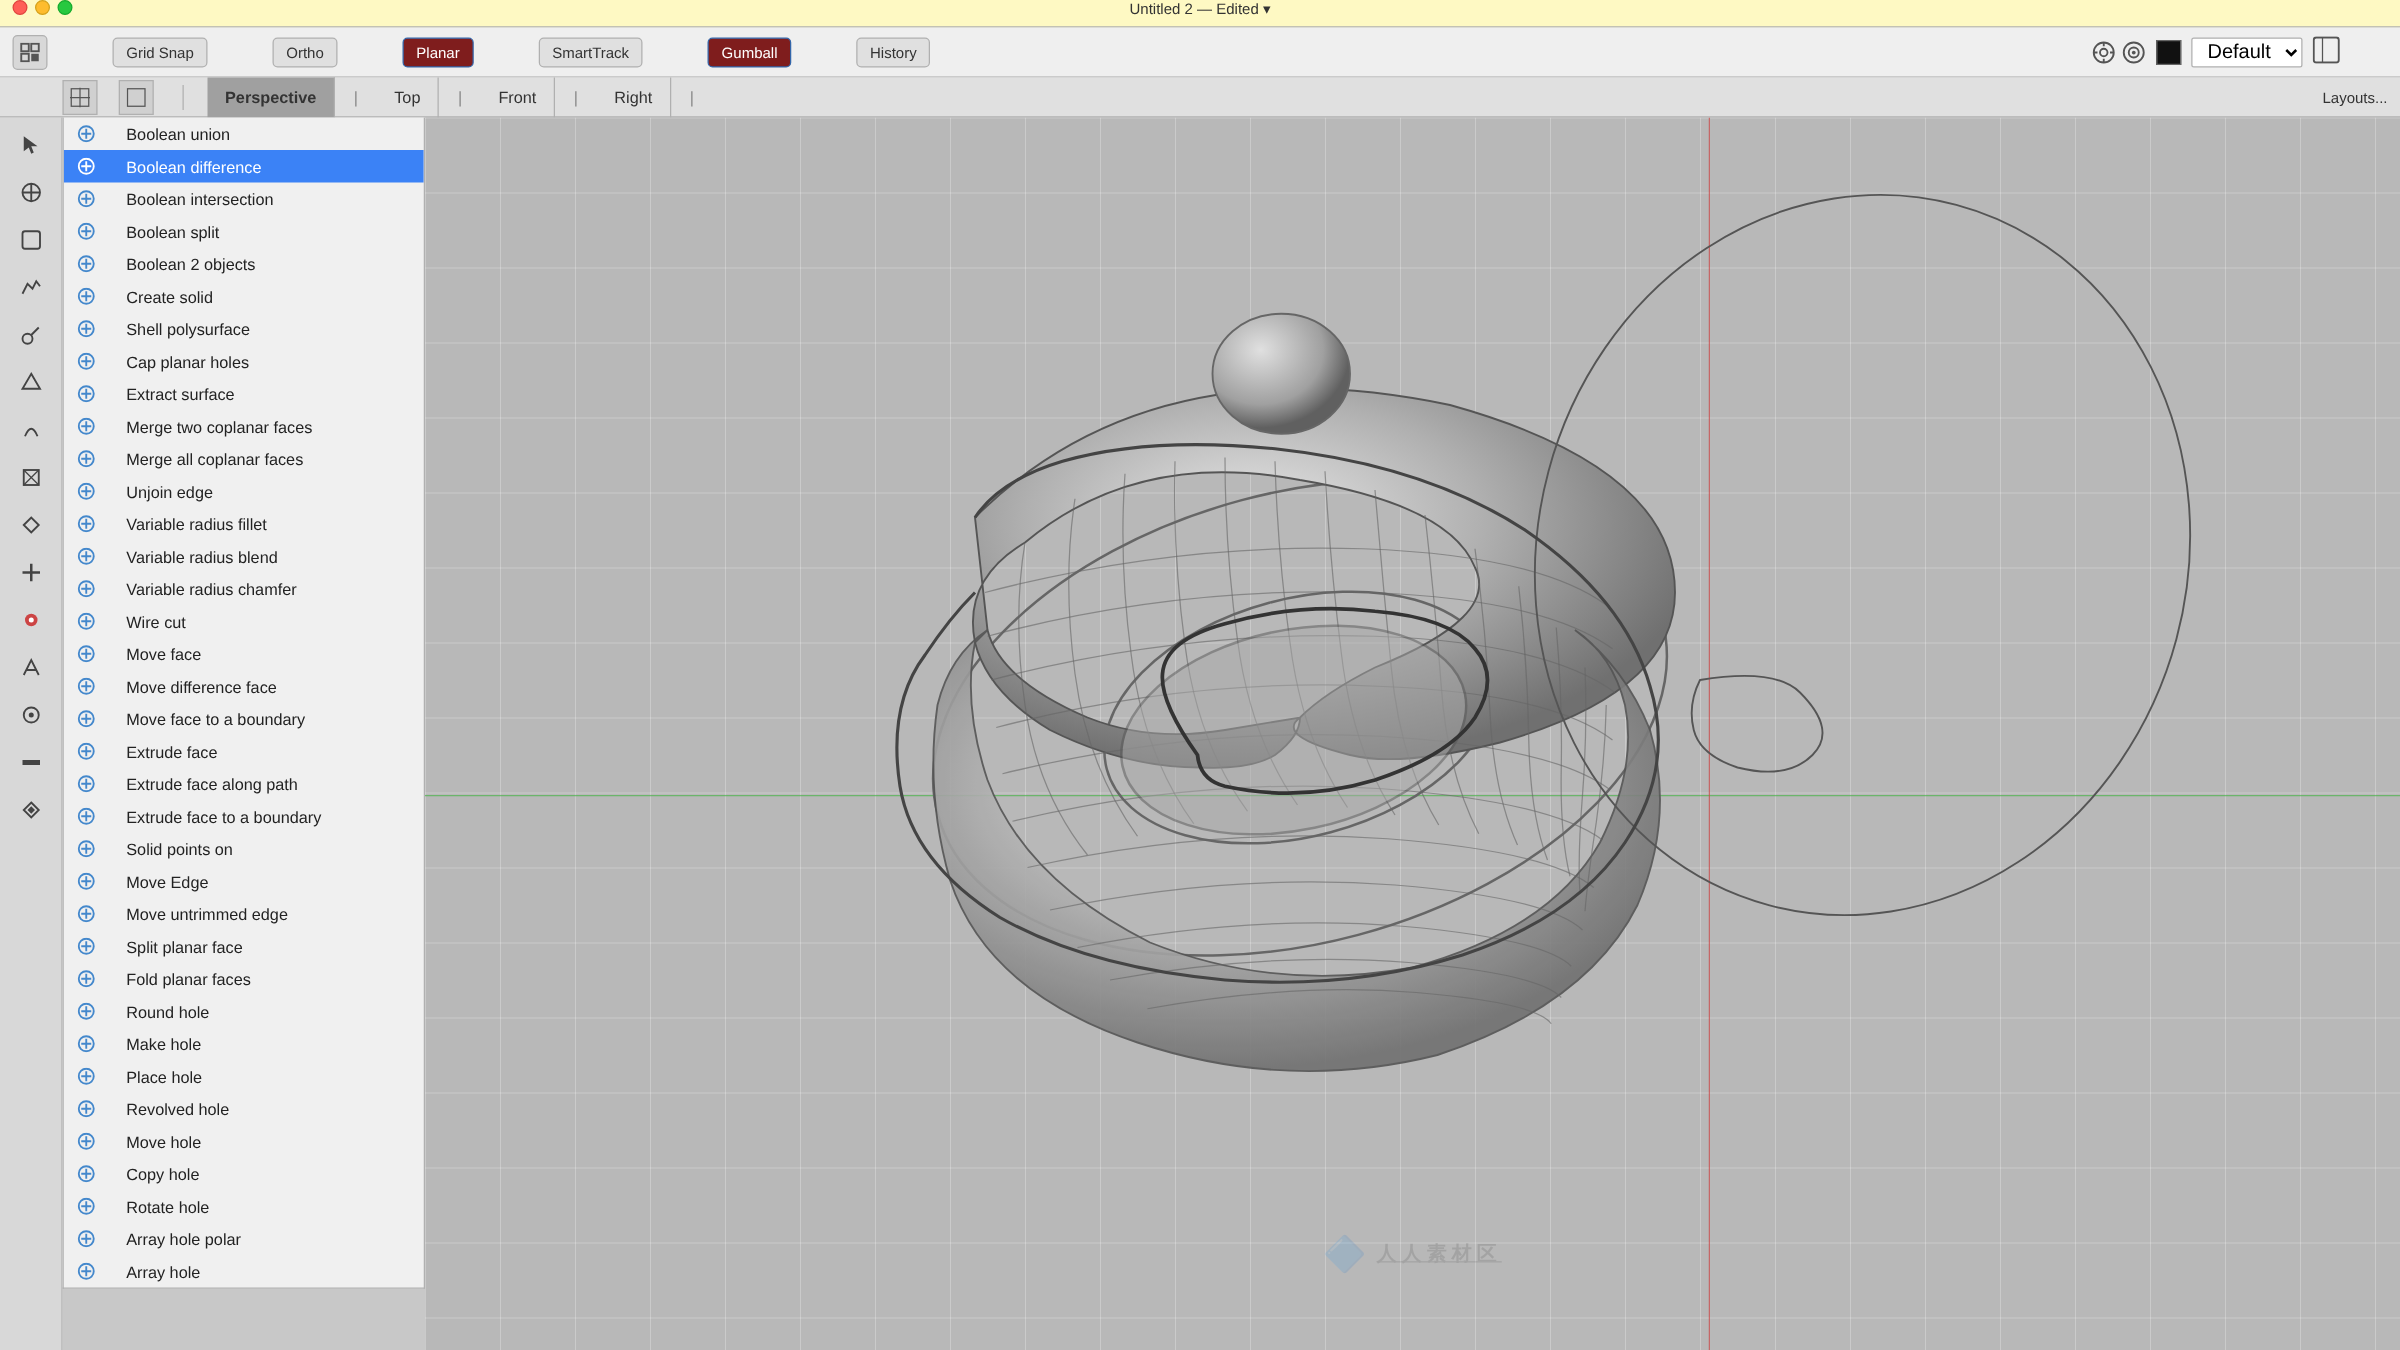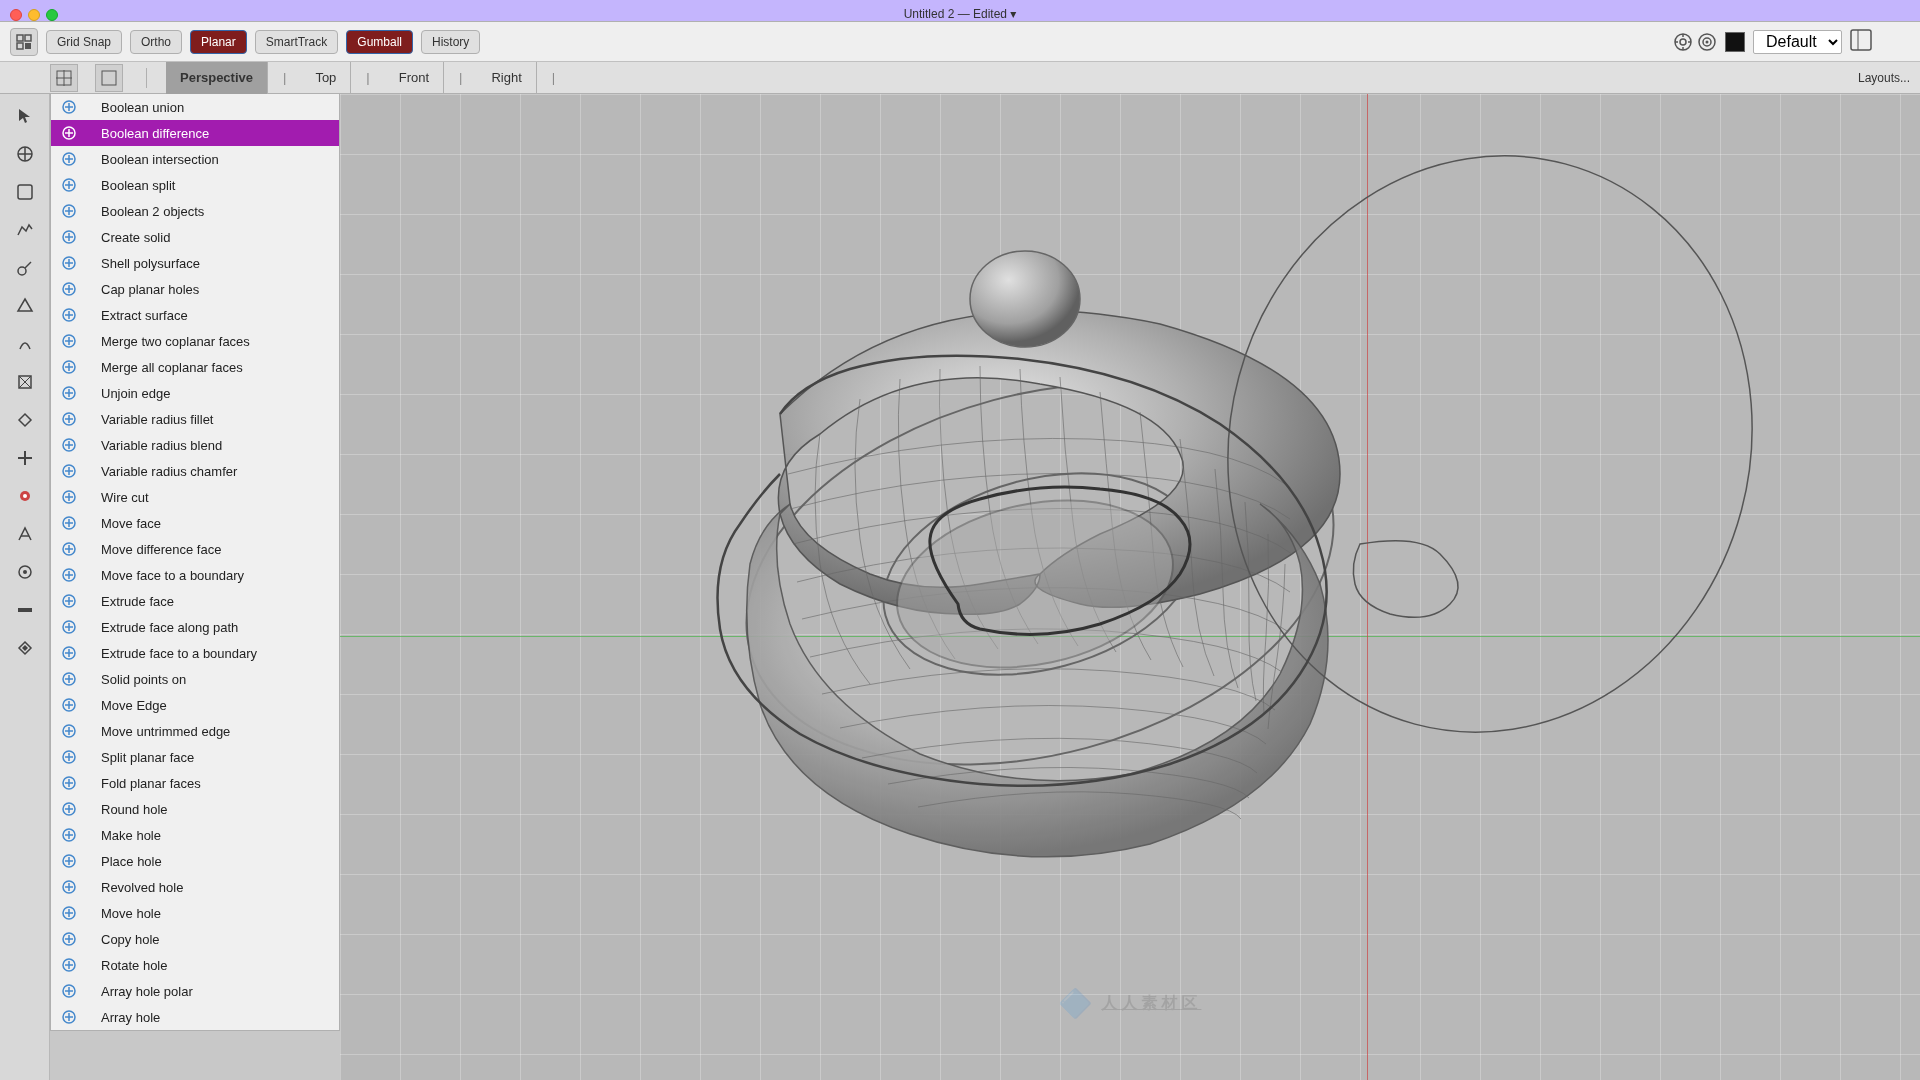--- a/index.html
+++ b/index.html
@@ -1,22 +1,22 @@
 <!DOCTYPE html>
 <html><head>
   <meta charset="utf-8">
   <style>
     * { margin: 0; padding: 0; box-sizing: border-box; }
     body { width: 1920px; height: 1080px; overflow: hidden; background: #c8c8c8; font-family: -apple-system, 'Helvetica Neue', Arial, sans-serif; font-size: 13px; }
 
     
     #titlebar {
       position: absolute; top: 0; left: 0; width: 1920px; height: 22px;
-      background: #c4b5fd;
-      display: flex; align-items: flex-end; justify-content: center;
+      background: #fef9c3;
+      display: flex; align-items: flex-start; justify-content: center;
       border-bottom: 1px solid #b0b0b0;
       font-size: 12px; color: #333;
     }
     #titlebar .traffic-lights {
       position: absolute; left: 10px; display: flex; gap: 6px; align-items: center;
     }
     .traffic-light { width: 12px; height: 12px; border-radius: 50%; }
     .tl-red { background: #ff5f57; border: 1px solid #e0443e; }
     .tl-yellow { background: #febc2e; border: 1px solid #d4a01a; }
     .tl-green { background: #28c840; border: 1px solid #14aa2c; }
@@ -29,21 +29,21 @@
       display: flex; align-items: center; padding: 0 10px; gap: 8px;
     }
     .toolbar-icon-btn {
       width: 28px; height: 28px; background: #d8d8d8; border: 1px solid #b0b0b0;
       border-radius: 4px; display: flex; align-items: center; justify-content: center;
       font-size: 14px; cursor: pointer;
     }
     .toolbar-btn {
       height: 24px; padding: 4px 10px; background: #e0e0e0; border: 1px solid #b0b0b0;
       border-radius: 4px; cursor: pointer; font-size: 12px; color: #333;
-      display: flex; align-items: center;
+      display: flex; align-items: center; margin-left: 44px;
     }
     .toolbar-btn.active {
       background: #7f1d1d; color: white; border-color: #3366aa; text-align: center;
     }
     .toolbar-spacer { flex: 1; }
     .toolbar-right { display: flex; align-items: center; gap: 8px; }
     .color-swatch { width: 20px; height: 20px; background: #111; border: 1px solid #666; }
     .layer-select {
       height: 24px; padding: 0 8px; background: white; border: 1px solid #b0b0b0;
       border-radius: 2px; font-size: 16px; min-width: 80px;
@@ -85,21 +85,21 @@
     
     #dropdown-menu {
       position: absolute; top: 94px; left: 50px; width: 290px;
       background: #f0f0f0; border: 1px solid #b0b0b0; border-top: none;
       z-index: 100; overflow-y: auto; max-height: calc(1080px - 94px);
     }
     .menu-item {
       display: flex; align-items: center; height: 26px; padding: 0 10px; gap: 24px;
       cursor: pointer; color: #222; font-size: 13px; white-space: nowrap;
     }
-    .menu-item.selected { background: #a21caf; color: white; }
+    .menu-item.selected { background: #3b82f6; color: white; }
     .menu-item .icon {
       width: 16px; height: 16px; flex-shrink: 0;
       display: flex; align-items: center; justify-content: center;
       font-size: 11px;
     }
 
     
     #viewport {
       position: absolute; top: 94px; left: 340px; width: calc(1920px - 340px); height: calc(1080px - 94px);
       background: #b8b8b8; overflow: hidden;

